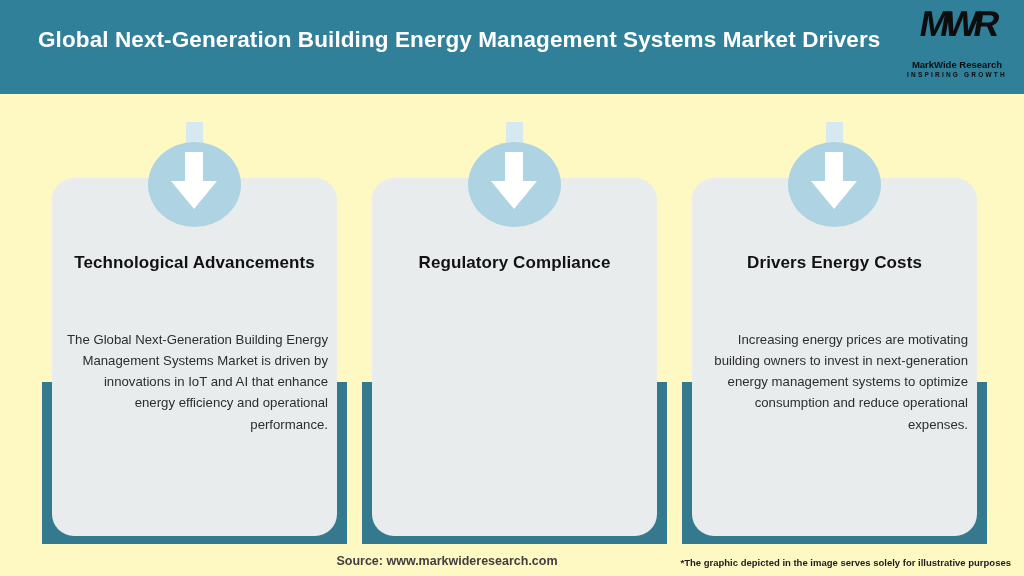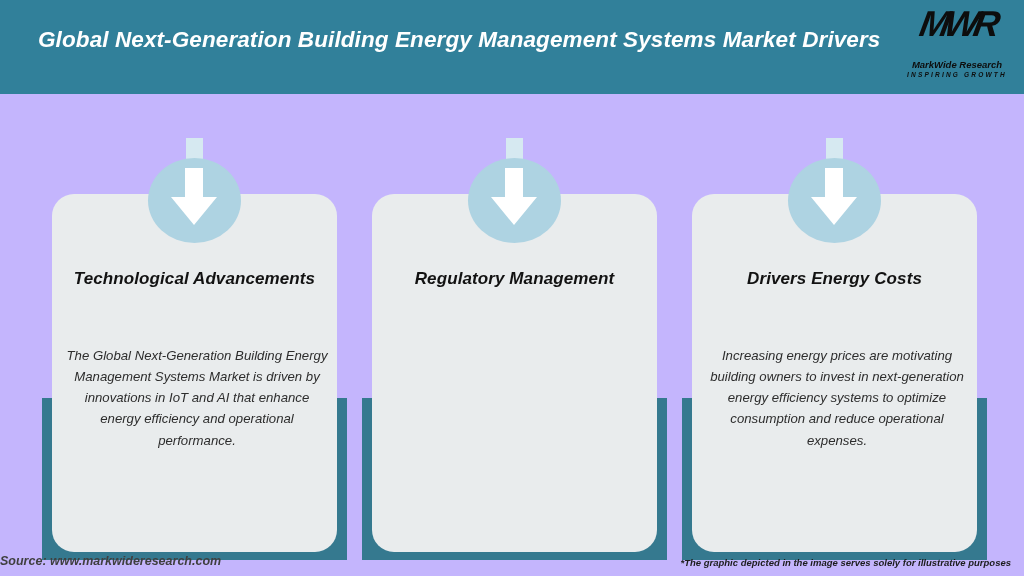--- a/index.html
+++ b/index.html
@@ -1,19 +1,19 @@
 <!DOCTYPE html>
 <html><head>
 <meta charset="utf-8">
 <style>
   * { margin: 0; padding: 0; box-sizing: border-box; }
   html, body { width: 1024px; height: 576px; background: #ffffff; }
   body { font-family: "Liberation Sans", "DejaVu Sans", sans-serif; position: relative; overflow: hidden; }
 
-  .page { position: absolute; inset: 0; width: 1024px; height: 576px; background: #c4b5fd; font-style: italic; }
+  .page { position: absolute; inset: 0; width: 1024px; height: 576px; background: #fef9c3; }
 
   
   .header {
     position: absolute; left: 0; top: 0; width: 1024px; height: 94px;
     background: #31809A;
     display: flex; align-items: center;
   }
   .header-title {
     position: absolute; left: 38px; top: 0; height: 80px;
     display: flex; align-items: center;
@@ -29,21 +29,21 @@
   }
   .logo-name {
     color: #0d0d0d; font-size: 9.5px; font-weight: 700; margin-top: 18px; white-space: nowrap;
   }
   .logo-tagline {
     color: #0d0d0d; font-size: 6.5px; font-weight: 700; letter-spacing: 2.2px;
     margin-top: 2px; white-space: nowrap;
   }
 
   
-  .card-group { position: absolute; top: 16px; width: 305px; height: 524px; }
+  .card-group { position: absolute; top: 0; width: 305px; height: 524px; }
   .card-group.g1 { left: 42px; }
   .card-group.g2 { left: 362px; }
   .card-group.g3 { left: 682px; }
 
   .band {
     position: absolute; left: 0; top: 382px; width: 305px; height: 162px;
     background: #35798F;
   }
   .card {
     position: absolute; left: 10px; top: 178px; width: 285px; height: 358px;
@@ -60,27 +60,27 @@
   .down-arrow {
     position: absolute; left: 129px; top: 152px; width: 46px; height: 58px;
   }
   .card-title {
     position: absolute; left: 10px; top: 253px; width: 285px;
     text-align: center; color: #121212; font-size: 17px; font-weight: 700;
     letter-spacing: 0.1px;
   }
   .card-desc {
     position: absolute; left: 24px; top: 329px; width: 262px;
-    color: #2d2d2d; font-size: 13.2px; line-height: 1.6; text-align: center;
+    color: #2d2d2d; font-size: 13.2px; line-height: 1.6; text-align: right;
   }
 
   
   .footer-source {
     position: absolute; left: 0; top: 554px; width: 894px;
-    color: #3f3f3f; font-size: 12.5px; font-weight: 700;
+    text-align: center; color: #3f3f3f; font-size: 12.5px; font-weight: 700;
   }
   .footer-disclaimer {
     position: absolute; right: 13px; top: 557px;
     color: #1c1c1c; font-size: 9.5px; font-weight: 600;
   }
 </style>
 </head>
 <body>
 
 <div class="page">
@@ -107,31 +107,31 @@
   </div>
 
   <div class="card-group g2">
     <div class="band"></div>
     <div class="card"></div>
     <div class="arrow-tail-ext"></div>
     <div class="arrow-circle"></div>
     <svg class="down-arrow" viewBox="0 0 46 58" xmlns="http://www.w3.org/2000/svg">
       <polygon points="14,0 32,0 32,29 46,29 23,57 0,29 14,29" fill="#FFFFFF"></polygon>
     </svg>
-    <div class="card-title">Regulatory Management</div>
+    <div class="card-title">Regulatory Compliance</div>
   </div>
 
   <div class="card-group g3">
     <div class="band"></div>
     <div class="card"></div>
     <div class="arrow-tail-ext"></div>
     <div class="arrow-circle"></div>
     <svg class="down-arrow" viewBox="0 0 46 58" xmlns="http://www.w3.org/2000/svg">
       <polygon points="14,0 32,0 32,29 46,29 23,57 0,29 14,29" fill="#FFFFFF"></polygon>
     </svg>
     <div class="card-title">Drivers Energy Costs</div>
-    <div class="card-desc">Increasing energy prices are motivating building owners to invest in next-generation energy efficiency systems to optimize consumption and reduce operational expenses.</div>
+    <div class="card-desc">Increasing energy prices are motivating building owners to invest in next-generation energy management systems to optimize consumption and reduce operational expenses.</div>
   </div>
 
   <div class="footer-source">Source: www.markwideresearch.com</div>
   <div class="footer-disclaimer">*The graphic depicted in the image serves solely for illustrative purposes</div>
 
 </div>
 
 </body></html>

